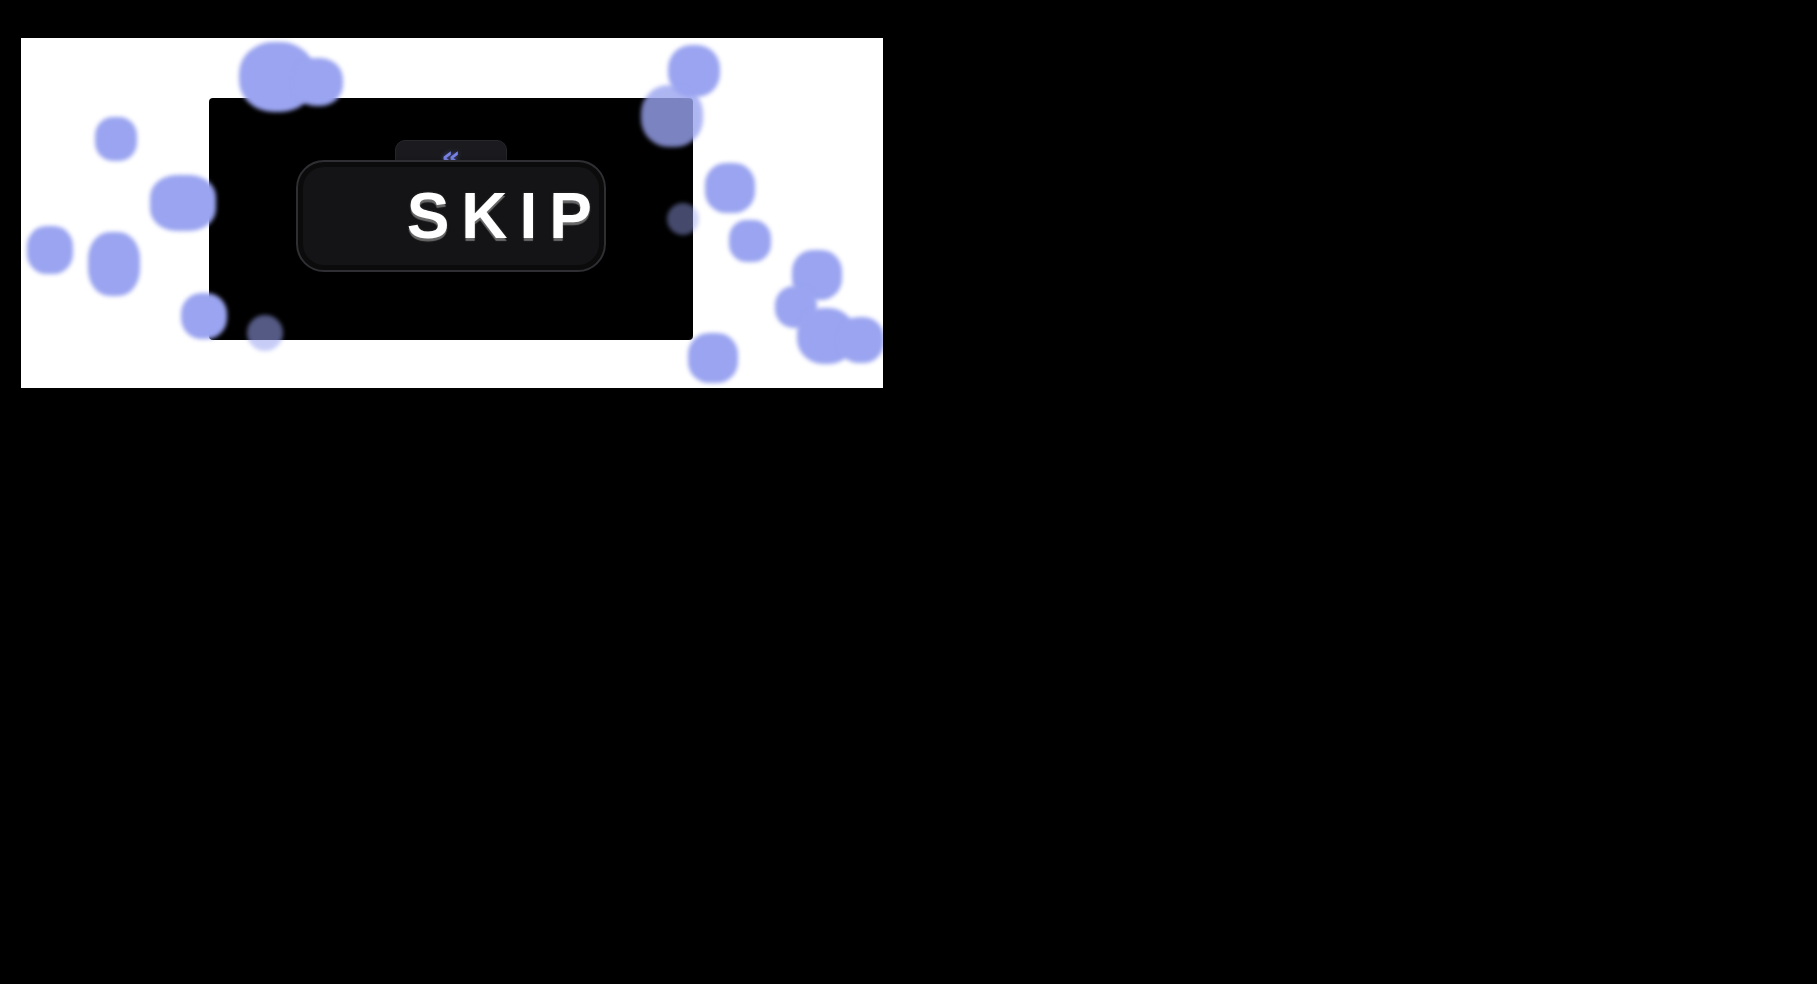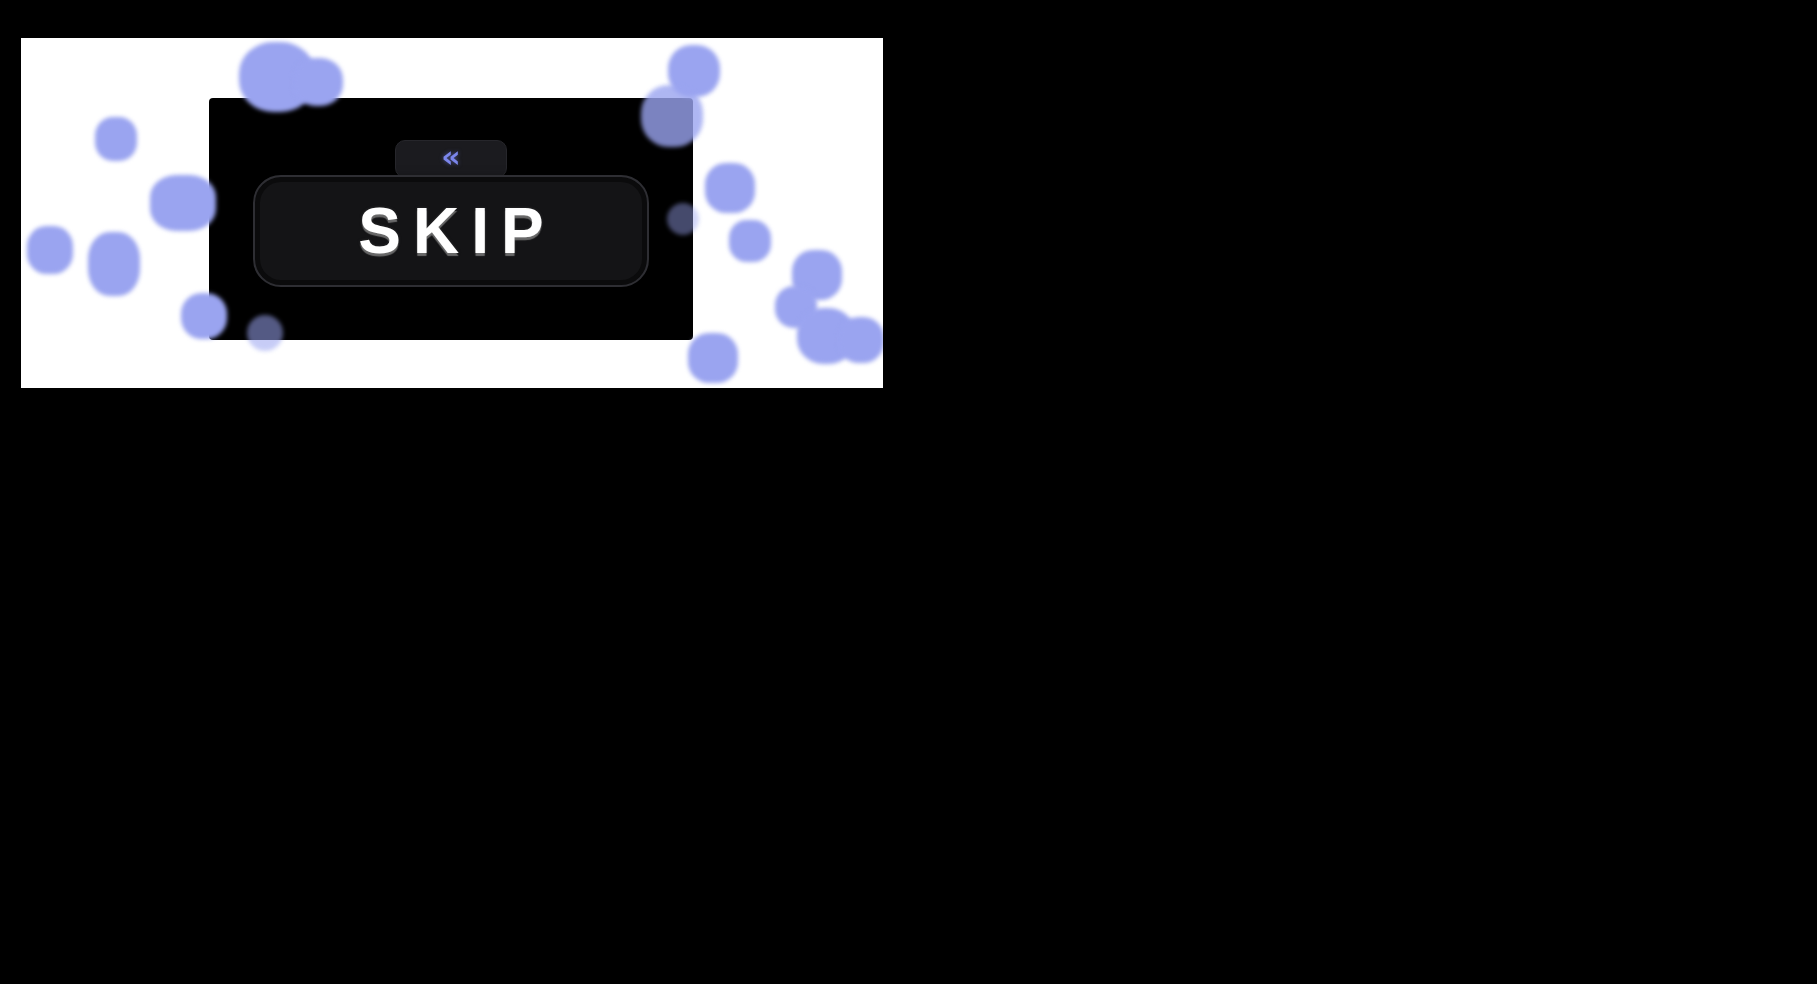--- a/index.html
+++ b/index.html
@@ -65,31 +65,31 @@
     font-weight: bold;
     line-height: 1;
     margin-top: -4px;
     text-shadow: 0 0 4px rgba(123, 134, 236, 0.5);
   }
 
   
   .skip-btn {
     position: absolute;
     left: 50%;
-    top: 77px;
+    top: 62px;
     transform: translateX(-50%);
-    width: 396px;
+    width: 310px;
     height: 112px;
     background: #141416;
     border: 2px solid #2e2e33;
     border-radius: 28px;
     box-shadow: inset 0 0 0 5px #0b0b0c, 0 6px 14px rgba(0, 0, 0, 0.6);
     display: flex;
     align-items: center;
-    justify-content: center;
+    justify-content: flex-end;
     cursor: pointer;
     z-index: 2;
     padding: 0;
   }
 
   .skip-label {
     color: #ffffff;
     font-size: 64px;
     font-weight: bold;
     letter-spacing: 12px;

